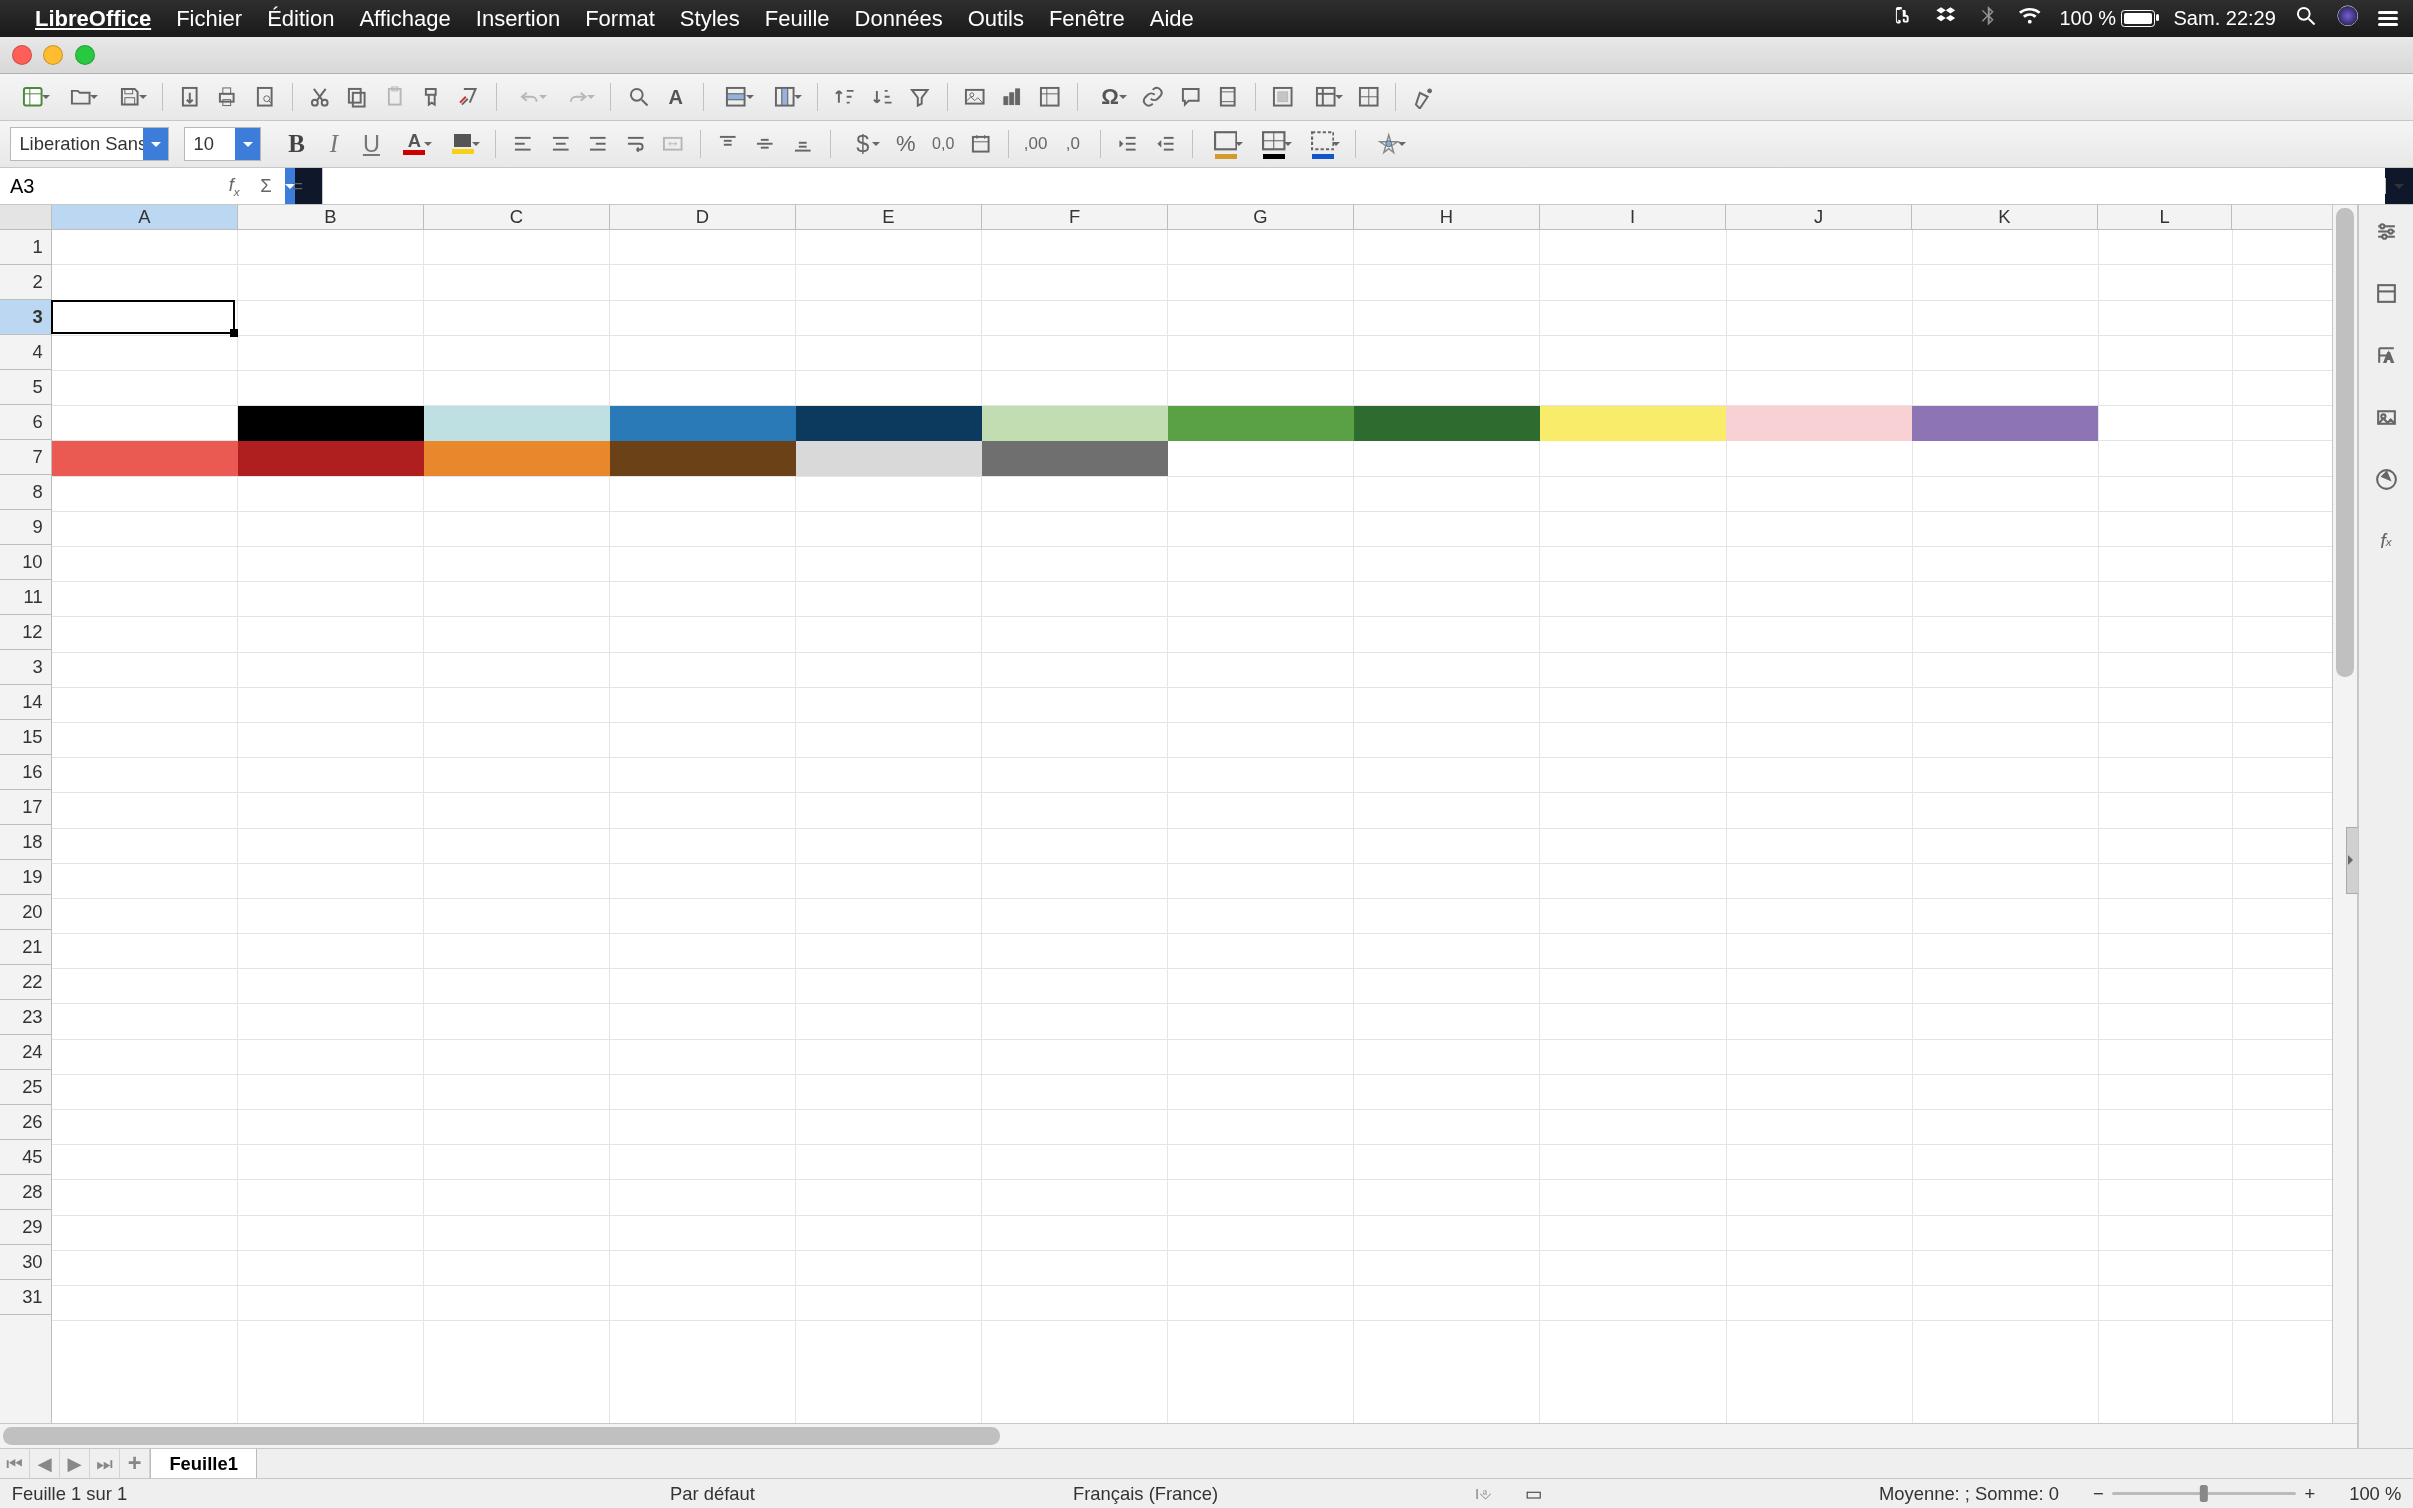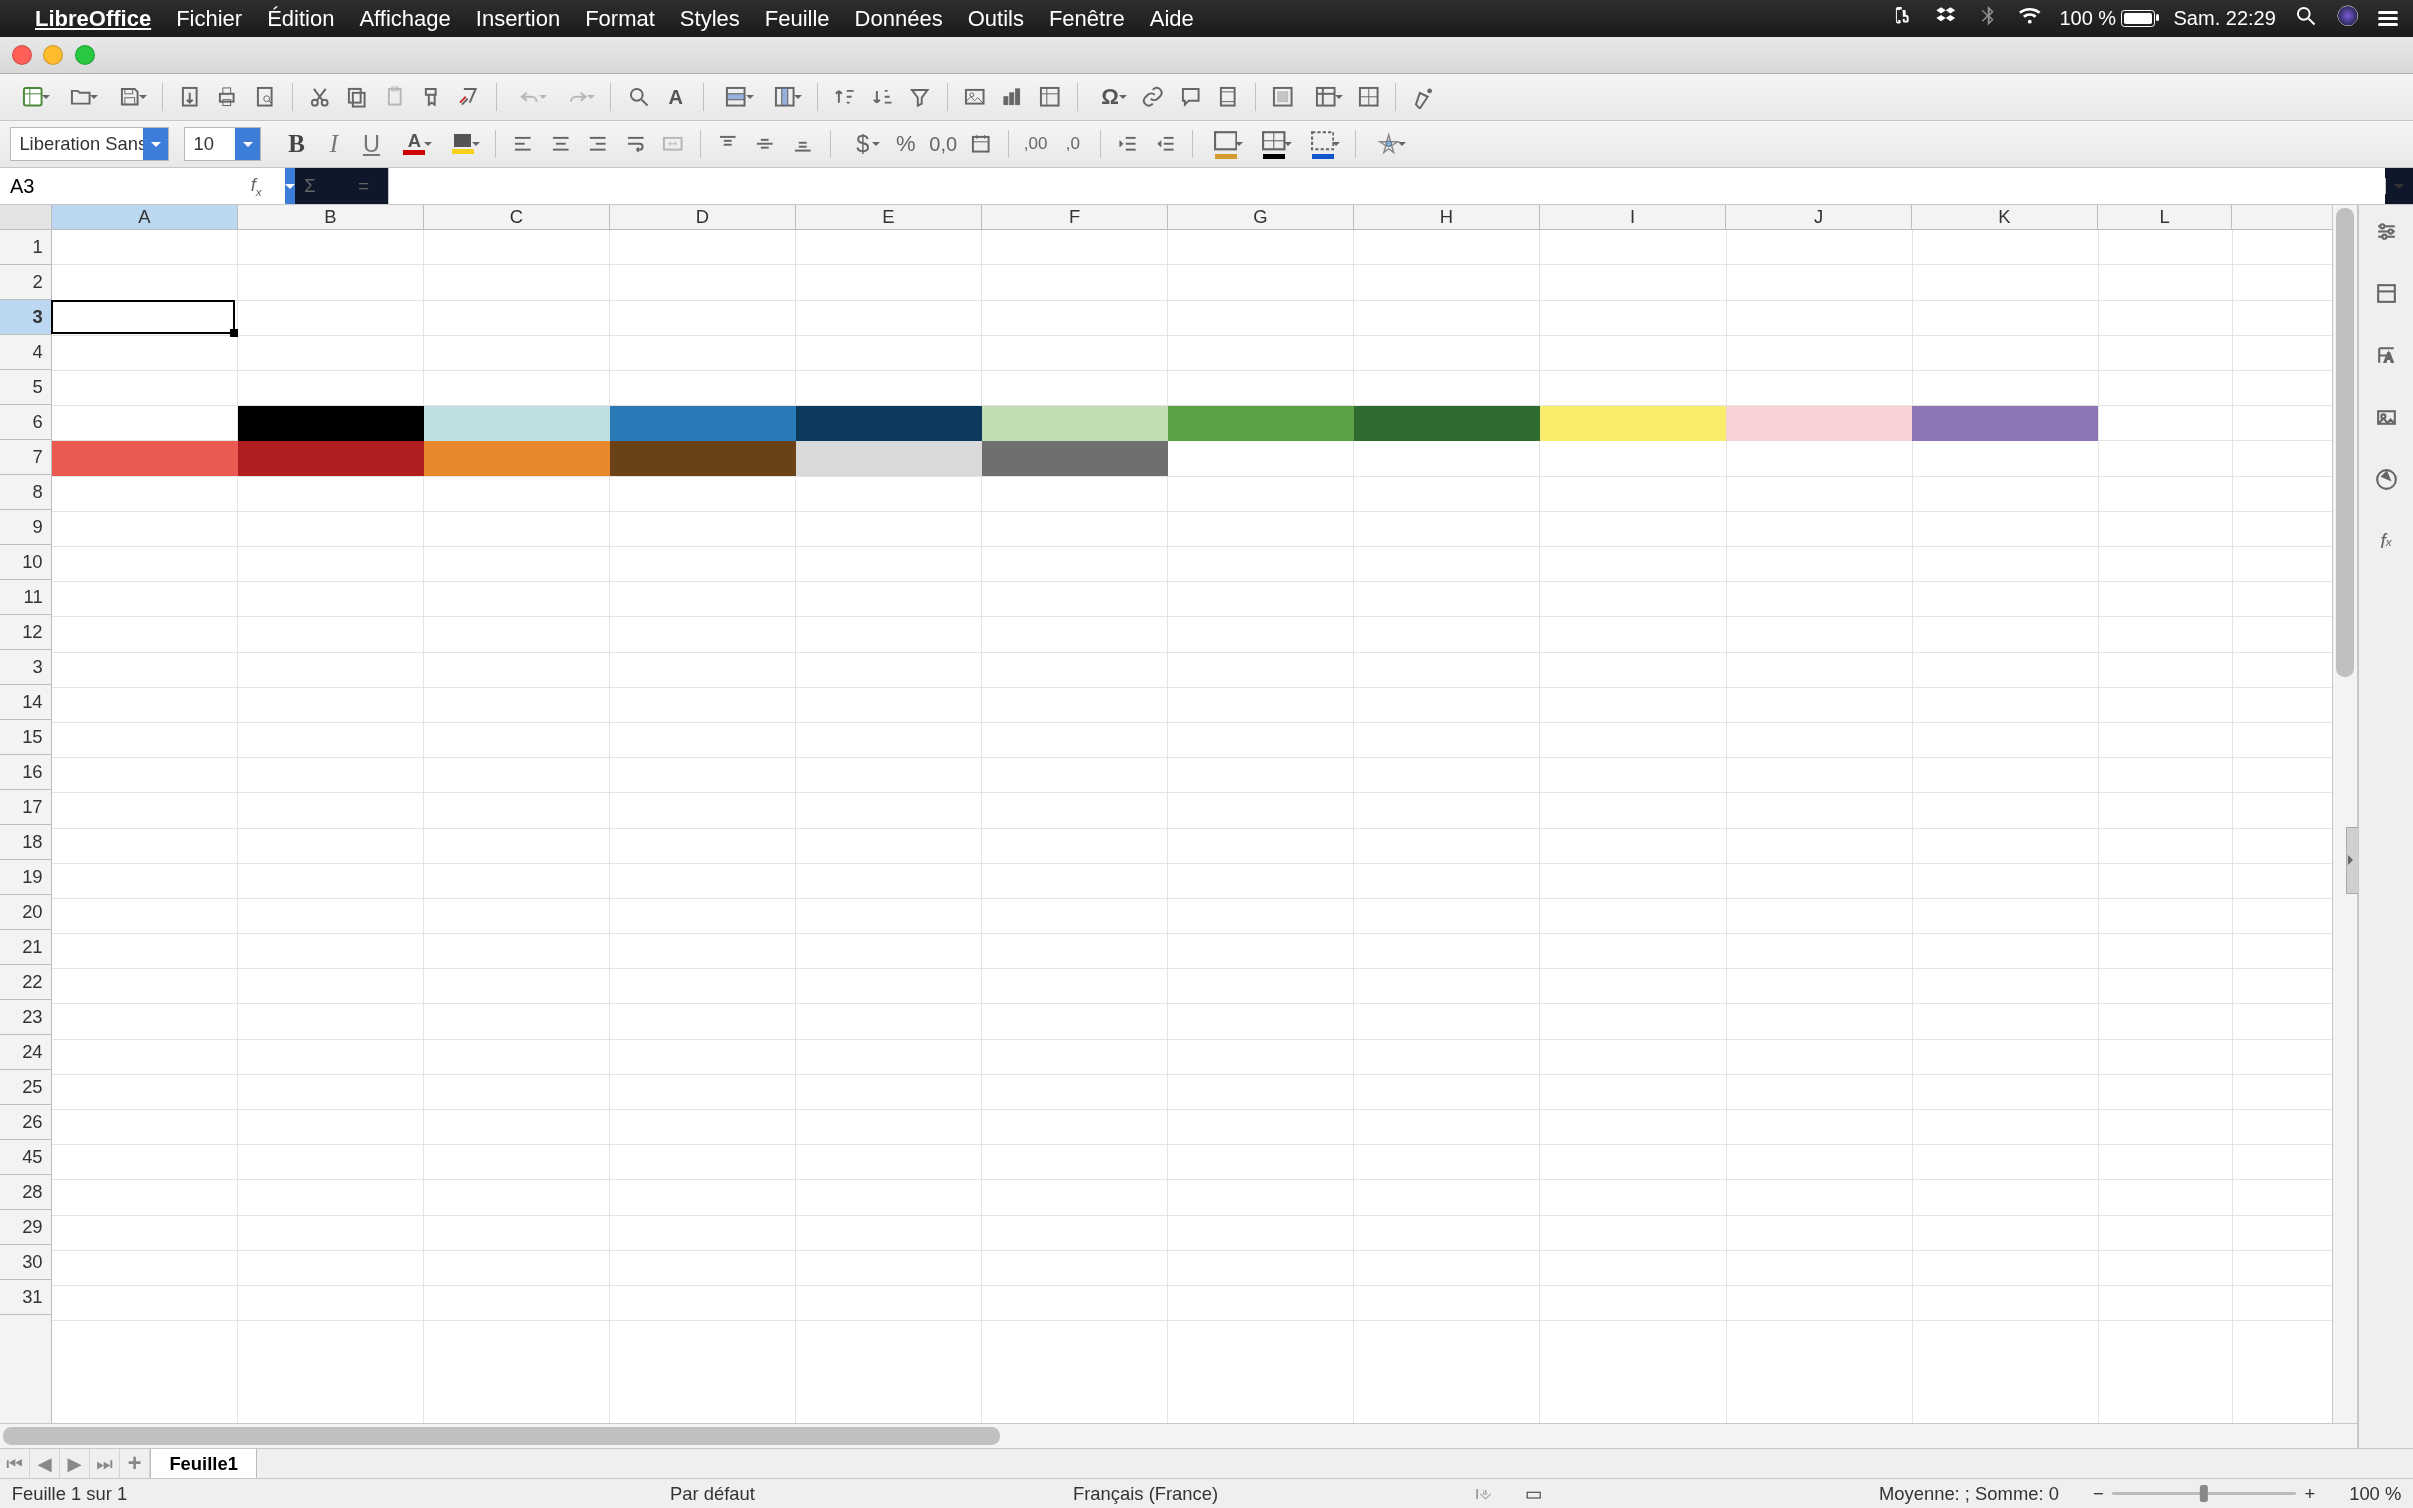--- a/index.html
+++ b/index.html
@@ -52,21 +52,21 @@
 .color-swatch .glyph{font-size:18.4px;line-height:15px;color:#555;font-weight:bold;}
 .color-swatch .bar{width:22px;height:5px;margin-top:1.7px;}
 
 
 .formula-bar { height: 37px; background:#0f172a; border-bottom:0.8px solid #c7c7c7; display:flex; align-items:center; }
 .name-box { width:210px; height:100%; border-right:0.8px solid #c7c7c7; display:flex; }
 .name-box input { flex:1; border:none; padding:0 10px; font-size:20px; outline:none; }
 .name-box .dd { width:28.5px; background:#3b7dd8; display:flex; align-items:center; justify-content:center; }
 .name-box .dd::after{content:"";border:5px solid transparent;border-top-color:#fff;margin-top:5px;}
 .fx-btns{display:flex;gap:6.7px;padding:0 11.7px;color:#666;font-size:18.4px;align-items:center;}
-.fx-btns span{width:25px;text-align:center;margin-left:22px;}
+.fx-btns span{width:25px;text-align:center;}
 .formula-input{flex:1;height:100%;border:none;border-left:0.8px solid #c7c7c7;padding:0 10px;font-size:18.4px;outline:none;}
 .formula-expand{width:28.5px;display:flex;align-items:center;justify-content:center;border-left:0.8px solid #c7c7c7;}
 .formula-expand::after{content:"";border:5.9px solid transparent;border-top-color:#333;margin-top:5.9px;}
 
 
 .workspace{display:flex;height:calc(100% - 37px - 37px - 47px - 47px - 37px - 30px - 30px);}
 .sheet-wrap{flex:1;display:flex;flex-direction:column;background:#fff;border-right:0.8px solid #c7c7c7;}
 .grid-area{flex:1;display:flex;overflow:hidden;position:relative;}
 .row-hdrs{width:52px;background:#f3f3f3;border-right:0.8px solid #bdbdbd;}
 .corner{height:25px;background:#e4e4e4;border-bottom:0.8px solid #bdbdbd;border-right:0.8px solid #bdbdbd;}
@@ -451,21 +451,21 @@
   <div class="tool">
       <svg viewBox="0 0 24 24">
         <line x1="8" y1="11" x2="16" y2="11" stroke-width="2"></line>
         <line x1="8" y1="15" x2="16" y2="15" stroke-width="2"></line>
         <line x1="4" y1="19" x2="20" y2="19" stroke-width="2"></line>
       </svg>
     </div>
   <div class="sep"></div>
   <div class="tool drop" style="font-size:23.5px;color:#666">$</div>
   <div class="tool" style="font-size:22px;color:#666">%</div>
-  <div class="tool" style="font-size:20px;color:#666">0,0</div>
+  <div class="tool" style="font-size:16px;color:#666">0,0</div>
   <div class="tool">
       <svg viewBox="0 0 24 24">
         <rect x="4" y="5" width="16" height="15" fill="none" stroke-width="2"></rect>
         <line x1="4" y1="10" x2="20" y2="10"></line>
         <line x1="8" y1="3" x2="8" y2="7"></line>
         <line x1="16" y1="3" x2="16" y2="7"></line>
       </svg>
     </div>
   <div class="sep"></div>
   <div class="tool" style="font-size:17px;color:#666">,00</div>

